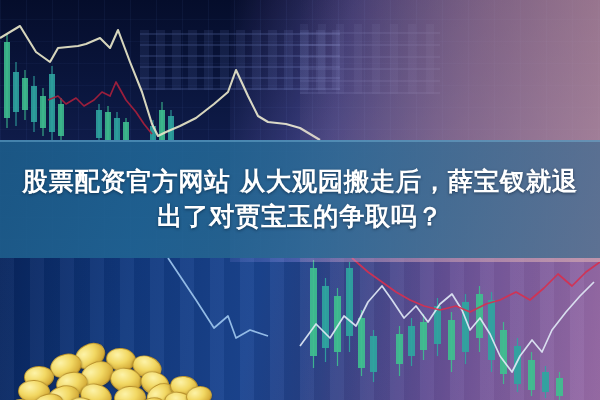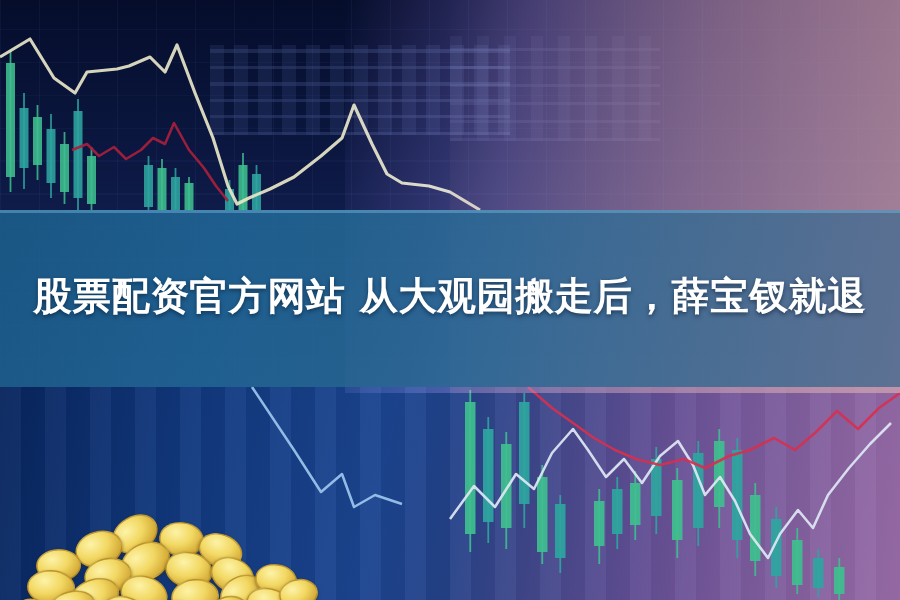--- a/index.html
+++ b/index.html
@@ -231,15 +231,16 @@
       <div class="coin" style="left: 126px; top: 56px; width: 28px; height: 20px; transform: rotate(-24deg);"></div>
       <div class="coin" style="left: 154px; top: 50px; width: 28px; height: 20px; transform: rotate(13deg);"></div>
       <div class="coin" style="left: 176px; top: 44px; width: 24px; height: 18px; transform: rotate(-10deg);"></div>
       <div class="coin" style="left: 0px; top: 58px; width: 26px; height: 18px; transform: rotate(27deg);"></div>
     </div>
 
   <div class="band"></div>
   <div class="band-top-edge"></div>
   <div class="headline">
     <span class="ln">股票配资官方网站 从大观园搬走后，薛宝钗就退</span>
+    <span class="ln">出了对贾宝玉的争取吗？</span>
   </div>
 
 </div>
 
 </body></html>

